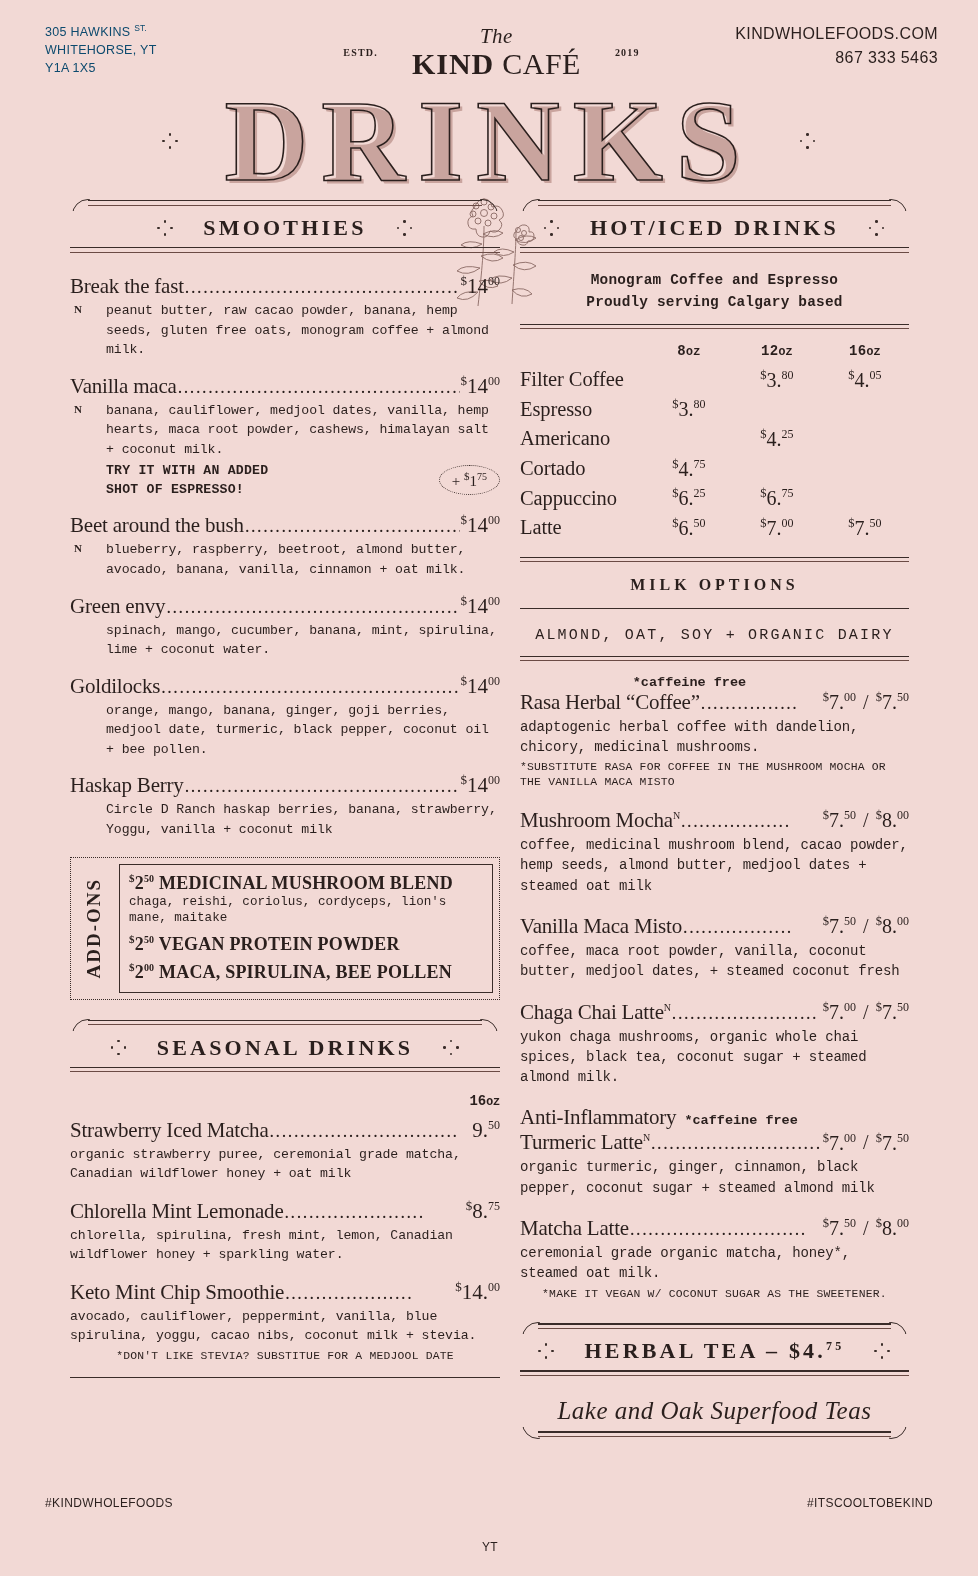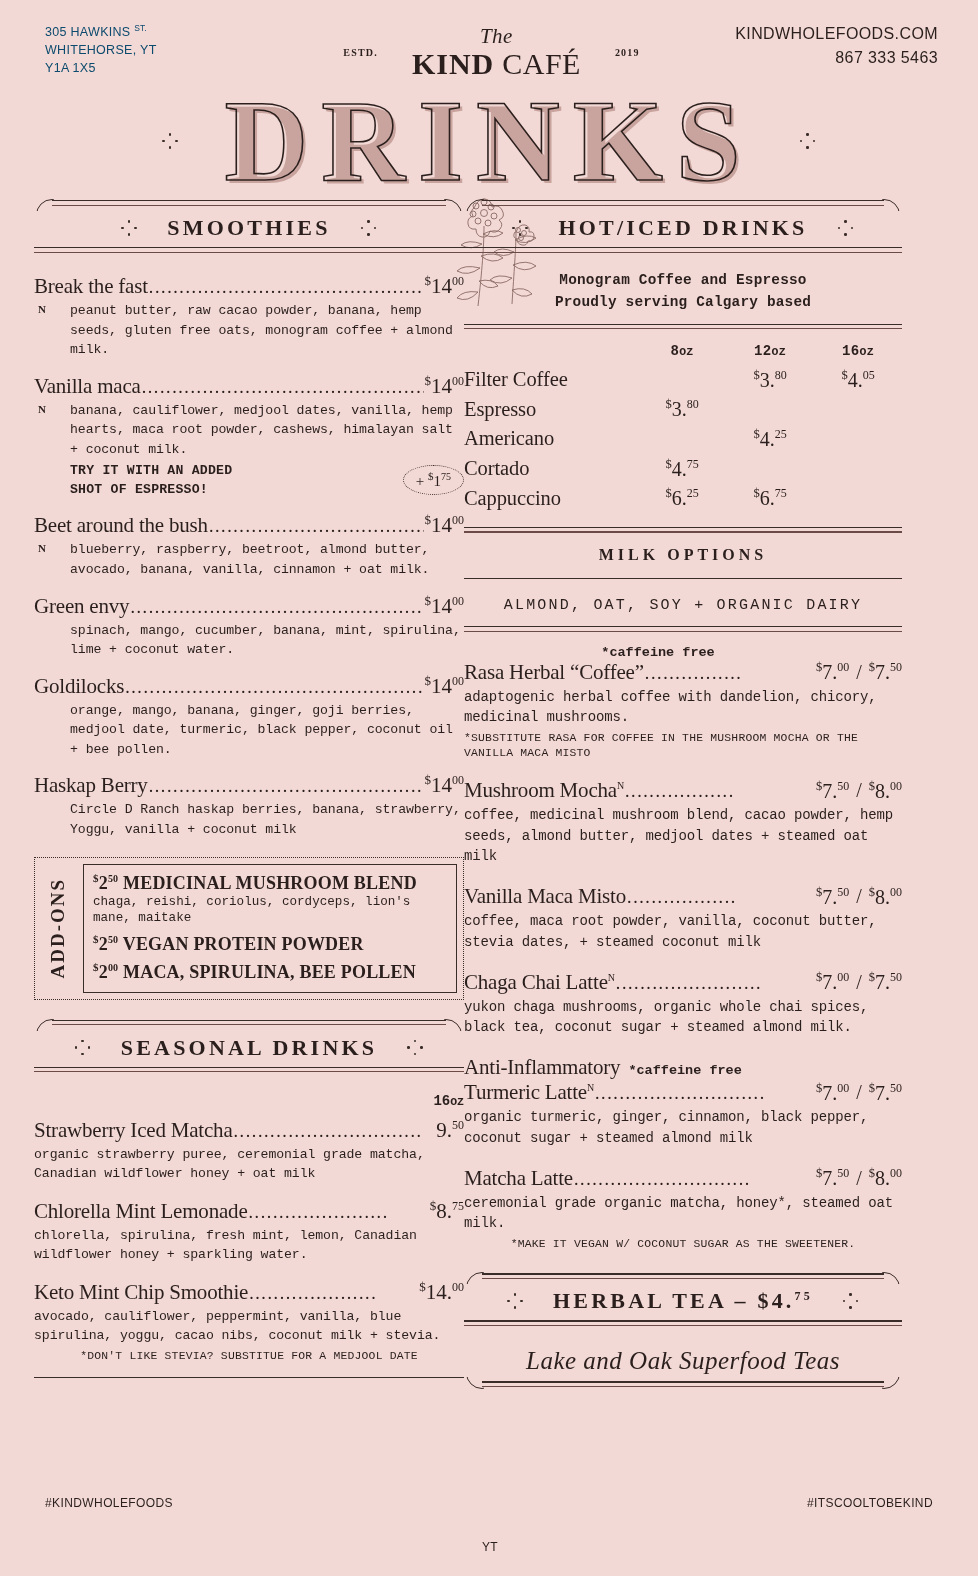--- a/index.html
+++ b/index.html
@@ -37,21 +37,21 @@
     line-height: 1;
   }
   .dot4 { position: relative; width: 16px; height: 16px; flex: 0 0 16px; }
   .dot4 i { position: absolute; width: 2.5px; height: 2.5px; background: #3a2c29; border-radius: 50%; }
   .dot4 i:nth-child(1) { left: 6.5px; top: 0; }
   .dot4 i:nth-child(2) { left: 0; top: 6.5px; }
   .dot4 i:nth-child(3) { left: 13px; top: 6.5px; }
   .dot4 i:nth-child(4) { left: 6.5px; top: 13px; }
 
   
-  .cols { display: flex; padding: 0 34px; position: relative; }
+  .cols { display: flex; gap: 20px; padding: 0 70px; position: relative; }
   .col { width: 430px; }
   .colL { width: 430px; }
   .colR { width: 438px; }
 
   
   .fancyhead { position: relative; margin-bottom: 14px; }
   .fh-top { position: relative; height: 15px; }
   .fh-top::before { content:""; position: absolute; left: 18px; right: 18px; top: 4px; height: 1.2px; background: #3a2c29; }
   .fh-top::after  { content:""; position: absolute; left: 18px; right: 18px; top: 8.5px; height: 1.2px; background: #6b4b45; }
   .fh-corner { position: absolute; width: 20px; height: 15px; overflow: hidden; }
@@ -460,20 +460,26 @@
           <td><span class="cur">$</span><span>4.</span><span class="cents">75</span></td>
           <td></td>
           <td></td>
         </tr>
         <tr>
           <td class="dname">Cappuccino</td>
           <td><span class="cur">$</span><span>6.</span><span class="cents">25</span></td>
           <td><span class="cur">$</span><span>6.</span><span class="cents">75</span></td>
           <td></td>
         </tr>
+        <tr>
+          <td class="dname">Latte</td>
+          <td><span class="cur">$</span><span>6.</span><span class="cents">50</span></td>
+          <td><span class="cur">$</span><span>7.</span><span class="cents">00</span></td>
+          <td><span class="cur">$</span><span>7.</span><span class="cents">50</span></td>
+        </tr>
       </tbody>
         </table>
 
       <div class="dblrule" style="margin-top:14px"></div>
       <div class="milkhead">MILK OPTIONS</div>
       <div class="singrule"></div>
       <div class="milkline">ALMOND, OAT, SOY + ORGANIC DAIRY</div>
       <div class="dblrule"></div>
 
       <div style="margin-top:10px">
@@ -497,21 +503,21 @@
           </div>
           <div class="rdesc">coffee, medicinal mushroom blend, cacao powder, hemp seeds, almond butter, medjool dates + steamed oat milk</div>
         </div>
 
         <div class="ritem" style="margin-top:18px">
           <div class="itemline">
             <span class="iname">Vanilla Maca Misto</span>
             <span class="leader">..................</span>
             <span class="dualprice"><span class="cur">$</span><span>7.</span><span class="cents">50</span><span class="slash">/</span><span class="cur">$</span><span>8.</span><span class="cents">00</span></span>
           </div>
-          <div class="rdesc">coffee, maca root powder, vanilla, coconut butter, stevia dates, + steamed coconut milk</div>
+          <div class="rdesc">coffee, maca root powder, vanilla, coconut butter, medjool dates, + steamed coconut fresh</div>
         </div>
 
         <div class="ritem" style="margin-top:18px">
           <div class="itemline">
             <span class="iname"><span>Chaga Chai Latte</span><span class="sup">N</span></span>
             <span class="leader">........................</span>
             <span class="dualprice"><span class="cur">$</span><span>7.</span><span class="cents">00</span><span class="slash">/</span><span class="cur">$</span><span>7.</span><span class="cents">50</span></span>
           </div>
           <div class="rdesc">yukon chaga mushrooms, organic whole chai spices, black tea, coconut sugar + steamed almond milk.</div>
         </div>

